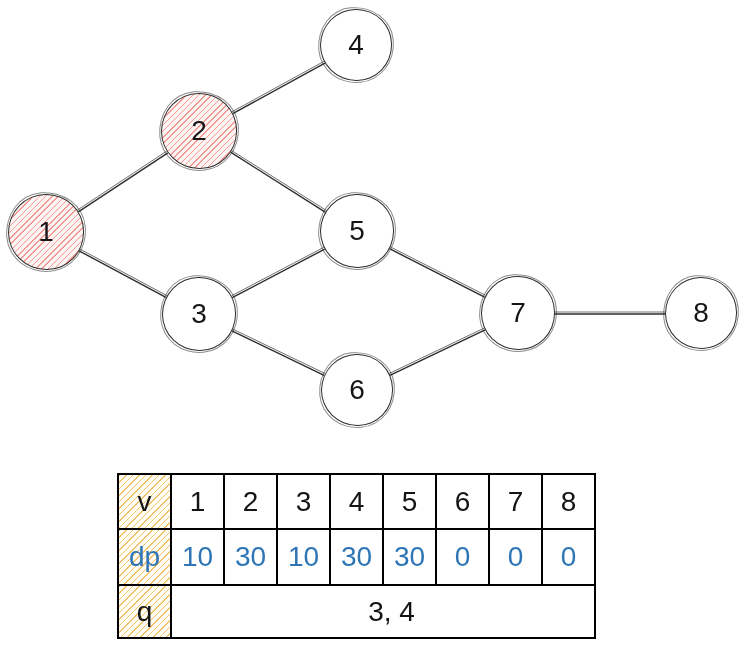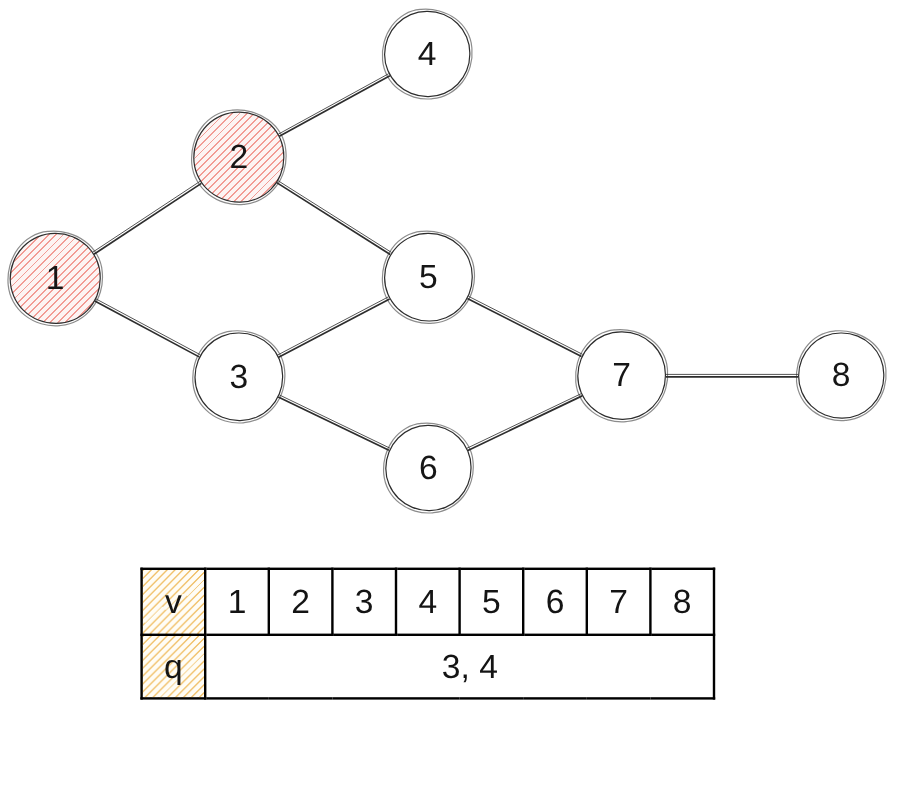--- a/index.html
+++ b/index.html
@@ -169,19 +169,30 @@
       <th class="hatch">v</th>
       <td>1</td>
       <td>2</td>
       <td>3</td>
       <td>4</td>
       <td>5</td>
       <td>6</td>
       <td>7</td>
       <td>8</td>
     </tr>
+    <tr class="row-dp">
+      <th class="hatch blue">dp</th>
+      <td class="blue">10</td>
+      <td class="blue">30</td>
+      <td class="blue">10</td>
+      <td class="blue">30</td>
+      <td class="blue">30</td>
+      <td class="blue">0</td>
+      <td class="blue">0</td>
+      <td class="blue">0</td>
+    </tr>
     <tr class="row-q">
       <th class="hatch">q</th>
       <td colspan="8" class="q-cell">3, 4</td>
     </tr>
   </tbody>
     </table>
 </div>
 
 </body></html>

